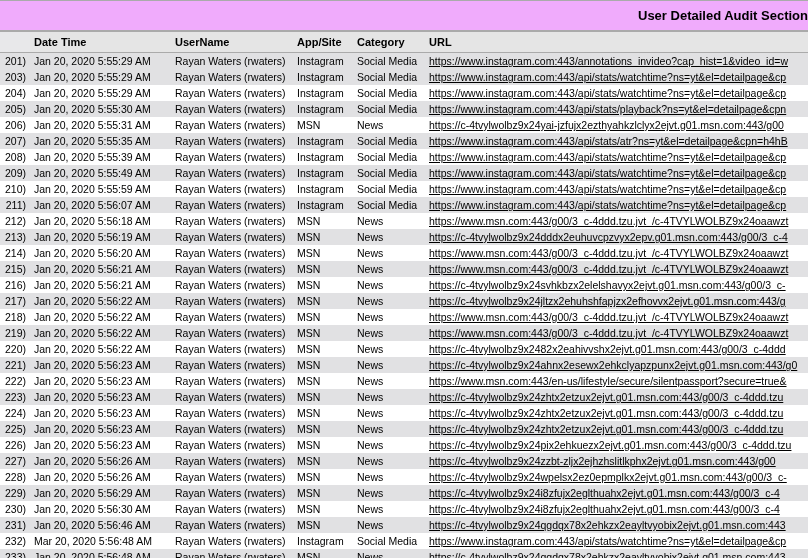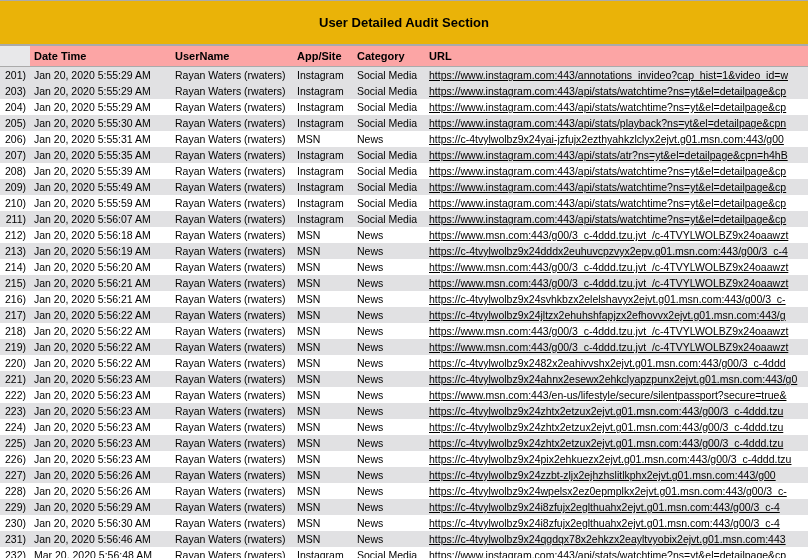--- a/index.html
+++ b/index.html
@@ -5,41 +5,41 @@
   html, body {
     margin: 0;
     padding: 0;
     width: 808px;
     font-family: Arial, Helvetica, sans-serif;
     font-size: 11px;
     color: #000;
     background: #fff;
   }
   .title-bar {
-    background: #eab308;
+    background: #f0abfc;
     border-top: 1px solid #aaa;
     border-bottom: 1px solid #aaa;
-    text-align: center;
+    text-align: right;
     font-weight: bold;
     font-size: 13px;
-    padding: 14px 0;
+    padding: 7px 0;
   }
   table {
     border-collapse: collapse;
     width: 808px;
     table-layout: fixed;
   }
   col.c-idx  { width: 30px; }
   col.c-date { width: 141px; }
   col.c-user { width: 122px; }
   col.c-app  { width: 60px; }
   col.c-cat  { width: 72px; }
   col.c-url  { width: 383px; }
   thead th {
-    background: #fca5a5;
+    background: #e5e5e5;
     border-top: 1px solid #aaa;
     border-bottom: 1px solid #aaa;
     text-align: left;
     font-weight: bold;
     font-size: 11px;
     padding: 4px 4px;
     white-space: nowrap;
   }
   tbody td {
     padding: 1px 4px;

